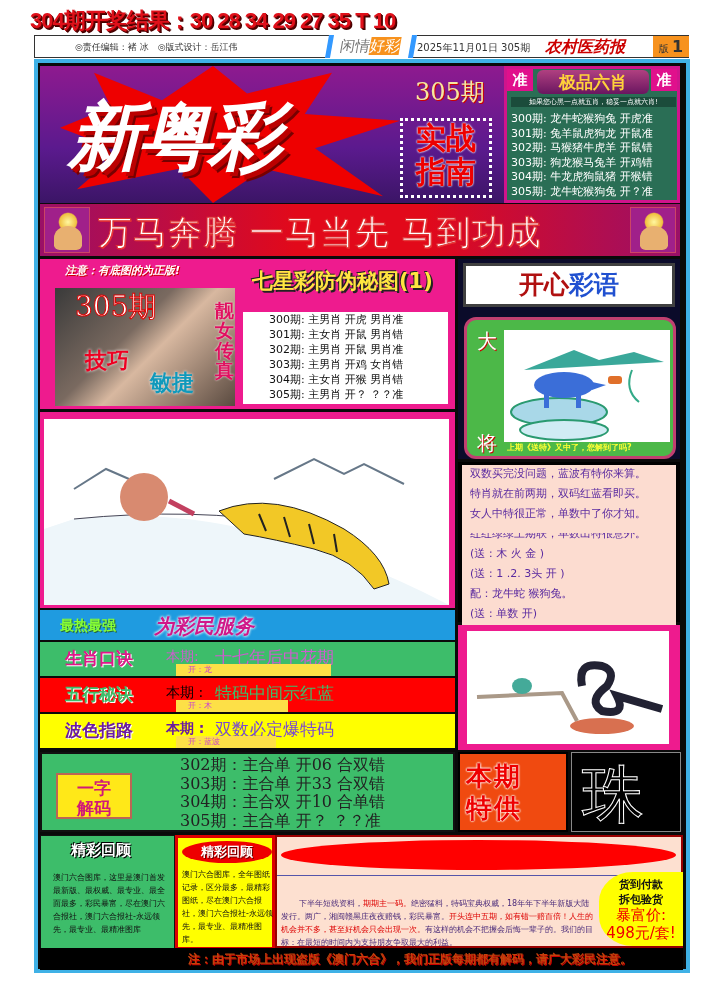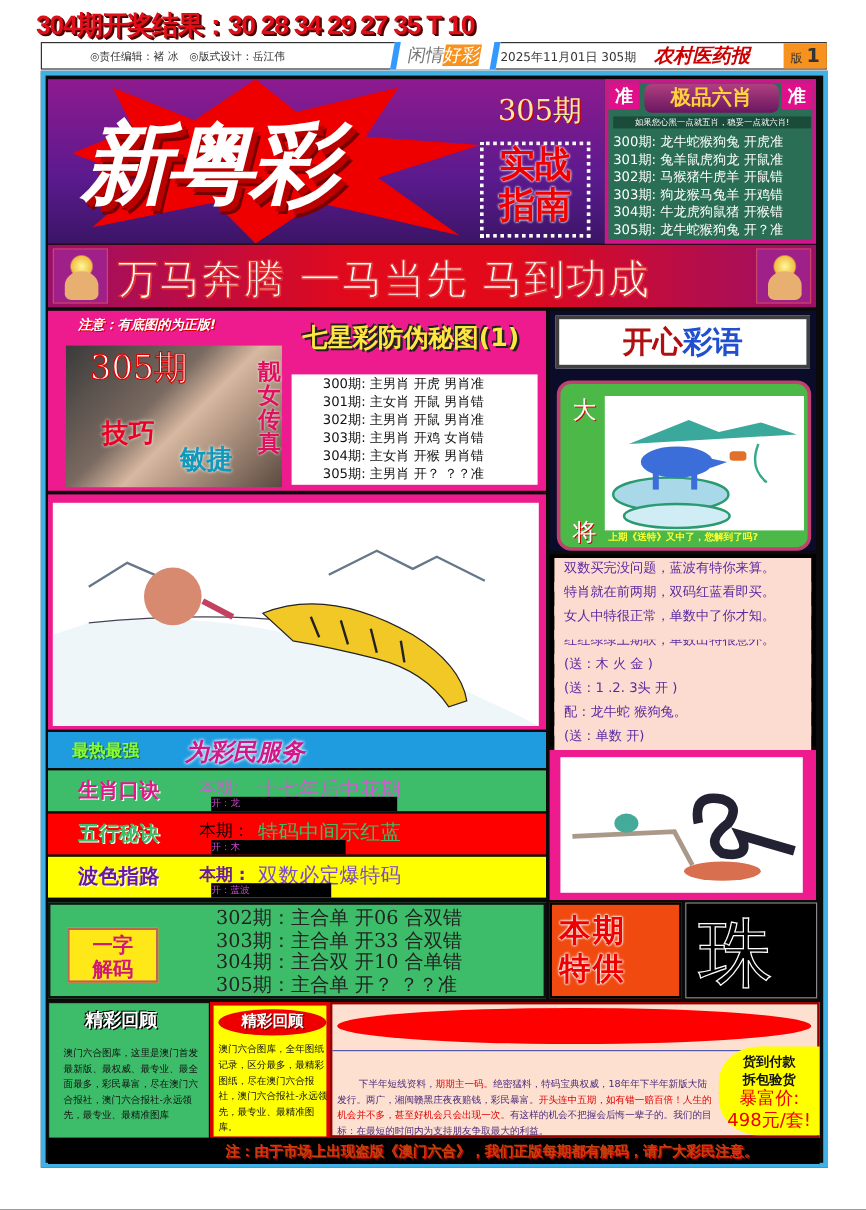--- a/index.html
+++ b/index.html
@@ -51,21 +51,21 @@
 #tiger .pic{position:absolute;left:4px;top:7px;width:405px;height:186px;background:#fff}
 #tips{left:458px;top:462px;width:222px;height:160px;background:#000}
 #tips .row{position:absolute;left:4px;width:214px;height:28px;background:#fcdcd0;color:#5a2aa0;font-size:11px;line-height:18px;padding-left:8px;white-space:nowrap}
 #svc{left:40px;top:610px;width:415px;height:30px;background:#1f9be0}
 #svc .l{position:absolute;left:20px;top:7px;font-size:14px;font-weight:bold;color:#8f3;text-shadow:1px 1px 0 #264}
 #svc .r{position:absolute;left:114px;top:3px;font-size:20px;font-weight:bold;color:#d0188a;font-style:italic;text-shadow:0 0 3px #fff,0 0 3px #fff}
 .band{position:absolute;left:40px;width:415px;height:34px}
 .band .k{position:absolute;left:25px;top:5px;font-size:17px;font-weight:bold;text-shadow:1px 1px 0 #fff}
 .band .pre{position:absolute;left:126px;top:6px;font-size:14px}
 .band .v{position:absolute;left:175px;top:4px;font-size:17px}
-.band .ans{position:absolute;left:136px;top:22px;height:12px;background:#000000;font-size:8px;color:#c4c;}
+.band .ans{position:absolute;left:136px;top:22px;height:12px;background:#fde047;font-size:8px;color:#c4c;padding-left:12px}
 #ziju{left:40px;top:752px;width:415px;height:80px;background:#3dbd6a;border:2px solid #111}
 #ziju .tag{position:absolute;left:14px;top:19px;width:76px;height:46px;background:#ffe818;border:2px solid #b65;text-align:center;font-weight:bold;color:#d01878;font-size:17px;line-height:20px;padding-top:3px}
 #ziju .lines{position:absolute;left:138px;top:2px;font-size:16px;line-height:18.5px;color:#222;font-family:"DejaVu Serif",serif}
 #special{left:458px;top:752px;width:110px;height:80px;background:#f04a10;border:2px solid #000}
 #special div{position:absolute;left:6px;top:6px;font-size:26px;font-weight:bold;color:#e00;line-height:32px;text-shadow:0 0 2px #fff,0 0 2px #fff,0 0 2px #fff;letter-spacing:2px}
 #pearl{left:571px;top:752px;width:110px;height:80px;background:#000;border:1px solid #888}
 #pearl div{position:absolute;left:10px;top:0;font-size:62px;color:#000;-webkit-text-stroke:1px #fff;font-family:"DejaVu Serif",serif}
 #snake{left:458px;top:625px;width:222px;height:125px;background:#ee1b8e}
 #snake .pic{position:absolute;left:9px;top:6px;width:202px;height:113px;background:#fff}
 #rvL{left:40px;top:835px;width:135px;height:130px;background:#3dbd6a;border:1px solid #111}

